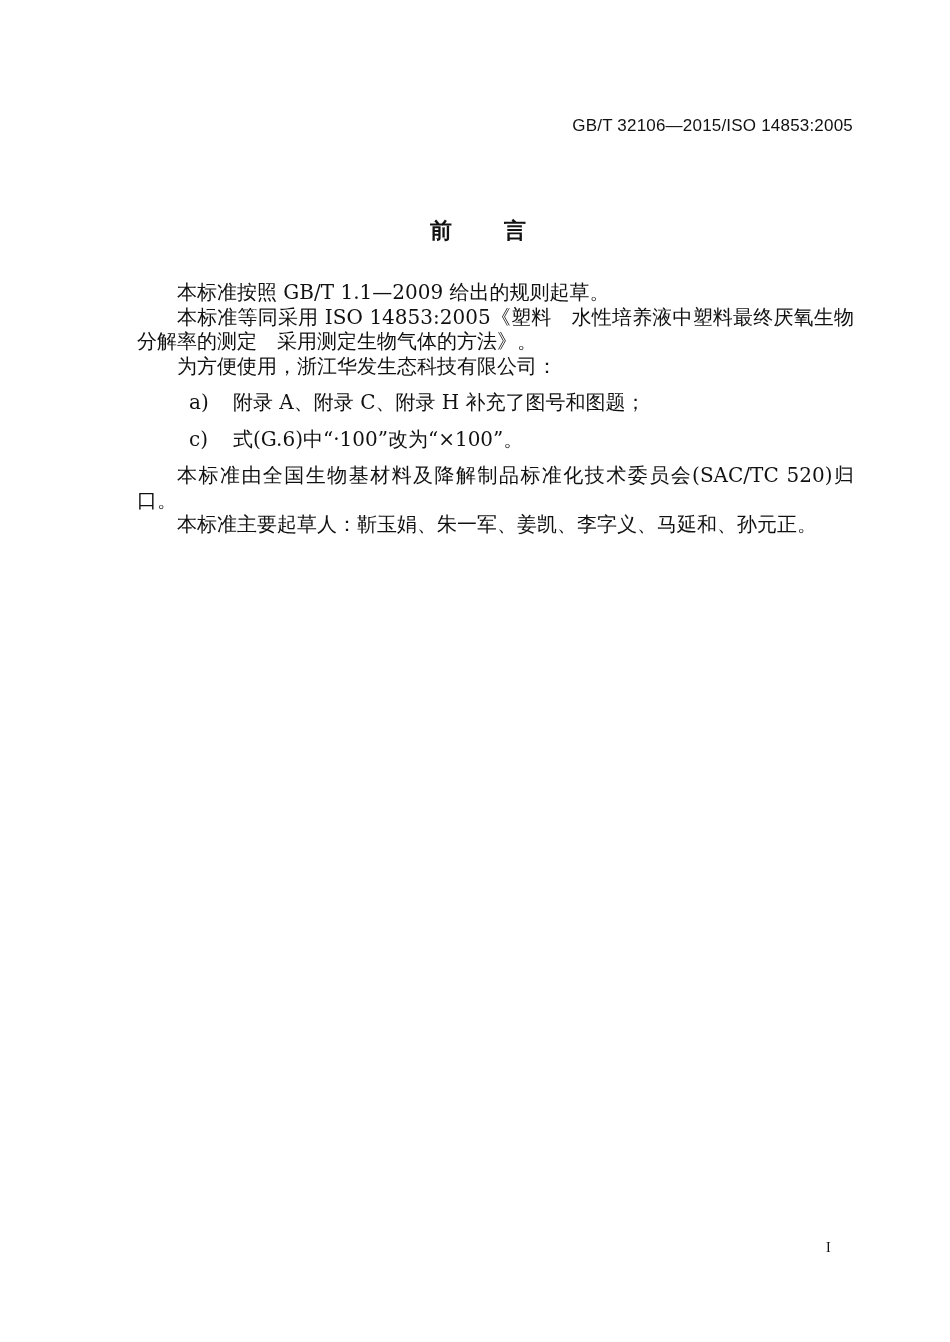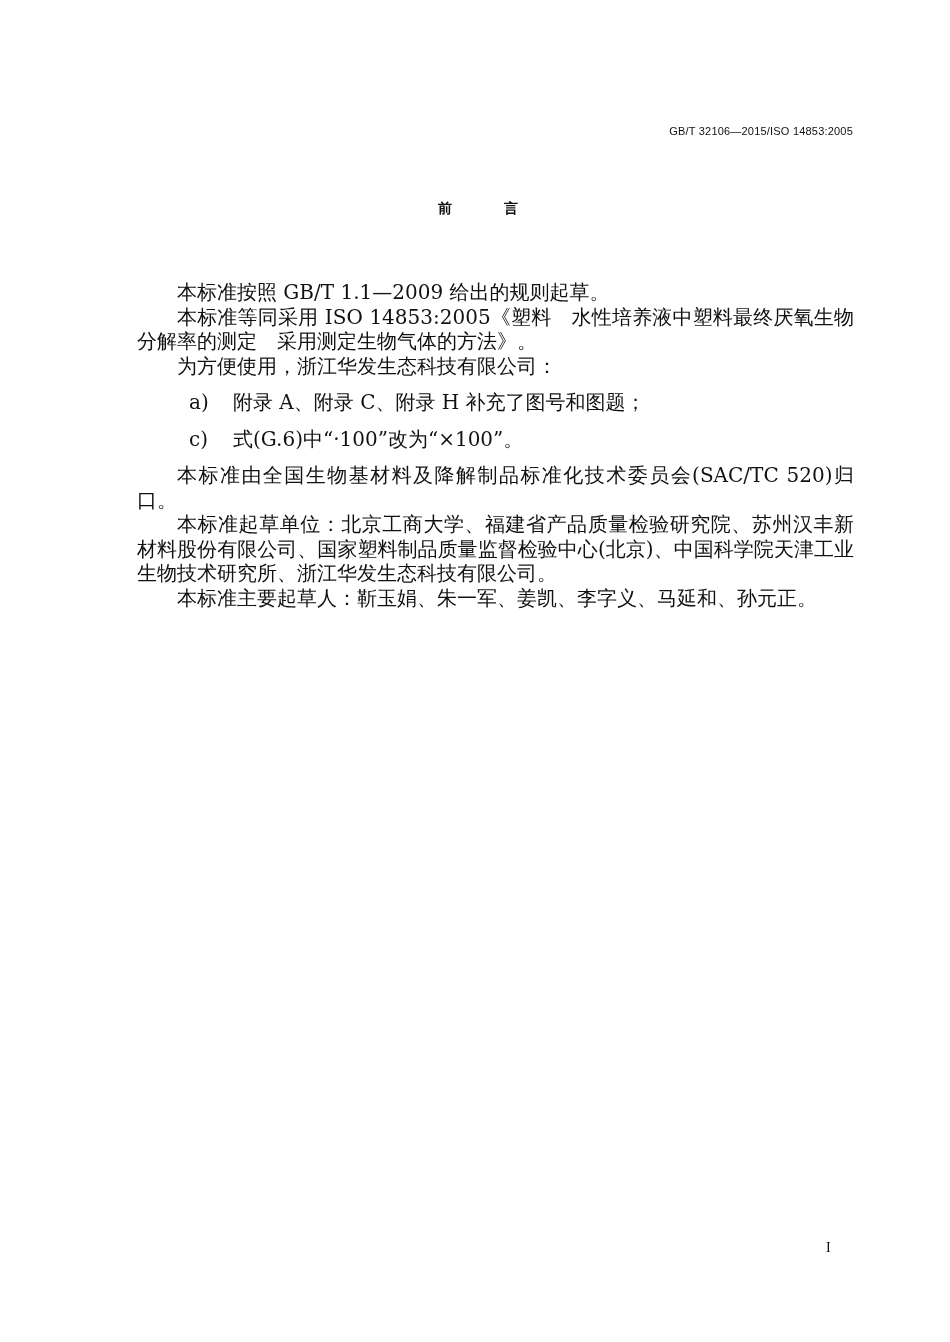--- a/index.html
+++ b/index.html
@@ -1,38 +1,37 @@
 <!DOCTYPE html>
 <html><head>
   <meta charset="utf-8">
   <style>
     html, body { margin: 0; padding: 0; background: #ffffff; }
     body { width: 950px; height: 1342px; position: relative; overflow: hidden;
       font-family: "DejaVu Serif", "Liberation Serif", serif; color: #111; }
-    .header-code { position: absolute; top: 125px; right: 97px; font-size: 11px;
+    .header-code { position: absolute; top: 116px; right: 97px; font-size: 17px;
       font-family: "Liberation Sans", "DejaVu Sans", sans-serif; font-weight: normal; letter-spacing: 0.2px; text-align: center; }
-    .title { position: absolute; top: 200px; left: 0; width: 950px; text-align: center;
-      font-family: "DejaVu Sans", sans-serif; font-weight: bold; font-size: 14px; letter-spacing: 52px; padding-left: 58px; box-sizing: border-box; }
+    .title { position: absolute; top: 216px; left: 0; width: 950px; text-align: center;
+      font-family: "DejaVu Sans", sans-serif; font-weight: bold; font-size: 22px; letter-spacing: 52px; padding-left: 58px; box-sizing: border-box; }
     .body { position: absolute; top: 280px; left: 137px; width: 717px; font-size: 20px; line-height: 24.5px; }
     .p { margin: 0; text-indent: 2em; text-align: justify; }
     .item { margin: 12px; padding-left: 2em; }
     .item .lbl { display: inline-block; width: 2.2em; }
     .page-num { position: absolute; top: 1240px; left: 826px; font-size: 14px; font-family: "Liberation Serif", serif; }
   </style>
 </head>
 <body>
 
 <div class="header-code">GB/T 32106—2015/ISO 14853:2005</div>
 
 <div class="title">前言</div>
 
 <div class="body">
   <p class="p">本标准按照 GB/T 1.1—2009 给出的规则起草。</p>
   <p class="p">本标准等同采用 ISO 14853:2005《塑料　水性培养液中塑料最终厌氧生物分解率的测定　采用测定生物气体的方法》。</p>
   <p class="p">为方便使用，浙江华发生态科技有限公司：</p>
   <p class="item"><span class="lbl">a)</span><span>附录 A、附录 C、附录 H 补充了图号和图题；</span></p>
   <p class="item"><span class="lbl">c)</span><span>式(G.6)中“·100”改为“×100”。</span></p>
   <p class="p">本标准由全国生物基材料及降解制品标准化技术委员会(SAC/TC 520)归口。</p>
-  <p class="p">本标准起草单位：北京工商大学、福建省产品质量检验研究院、苏州汉丰新材料股份有限公司、国家塑料制品质量监督检验中心(北京)、中国科学院天津工业生物技术研究所、浙江华发生态科技有限公司。</p>
   <p class="p">本标准主要起草人：靳玉娟、朱一军、姜凯、李字义、马延和、孙元正。</p>
 </div>
 
 <div class="page-num">I</div>
 
 </body></html>

